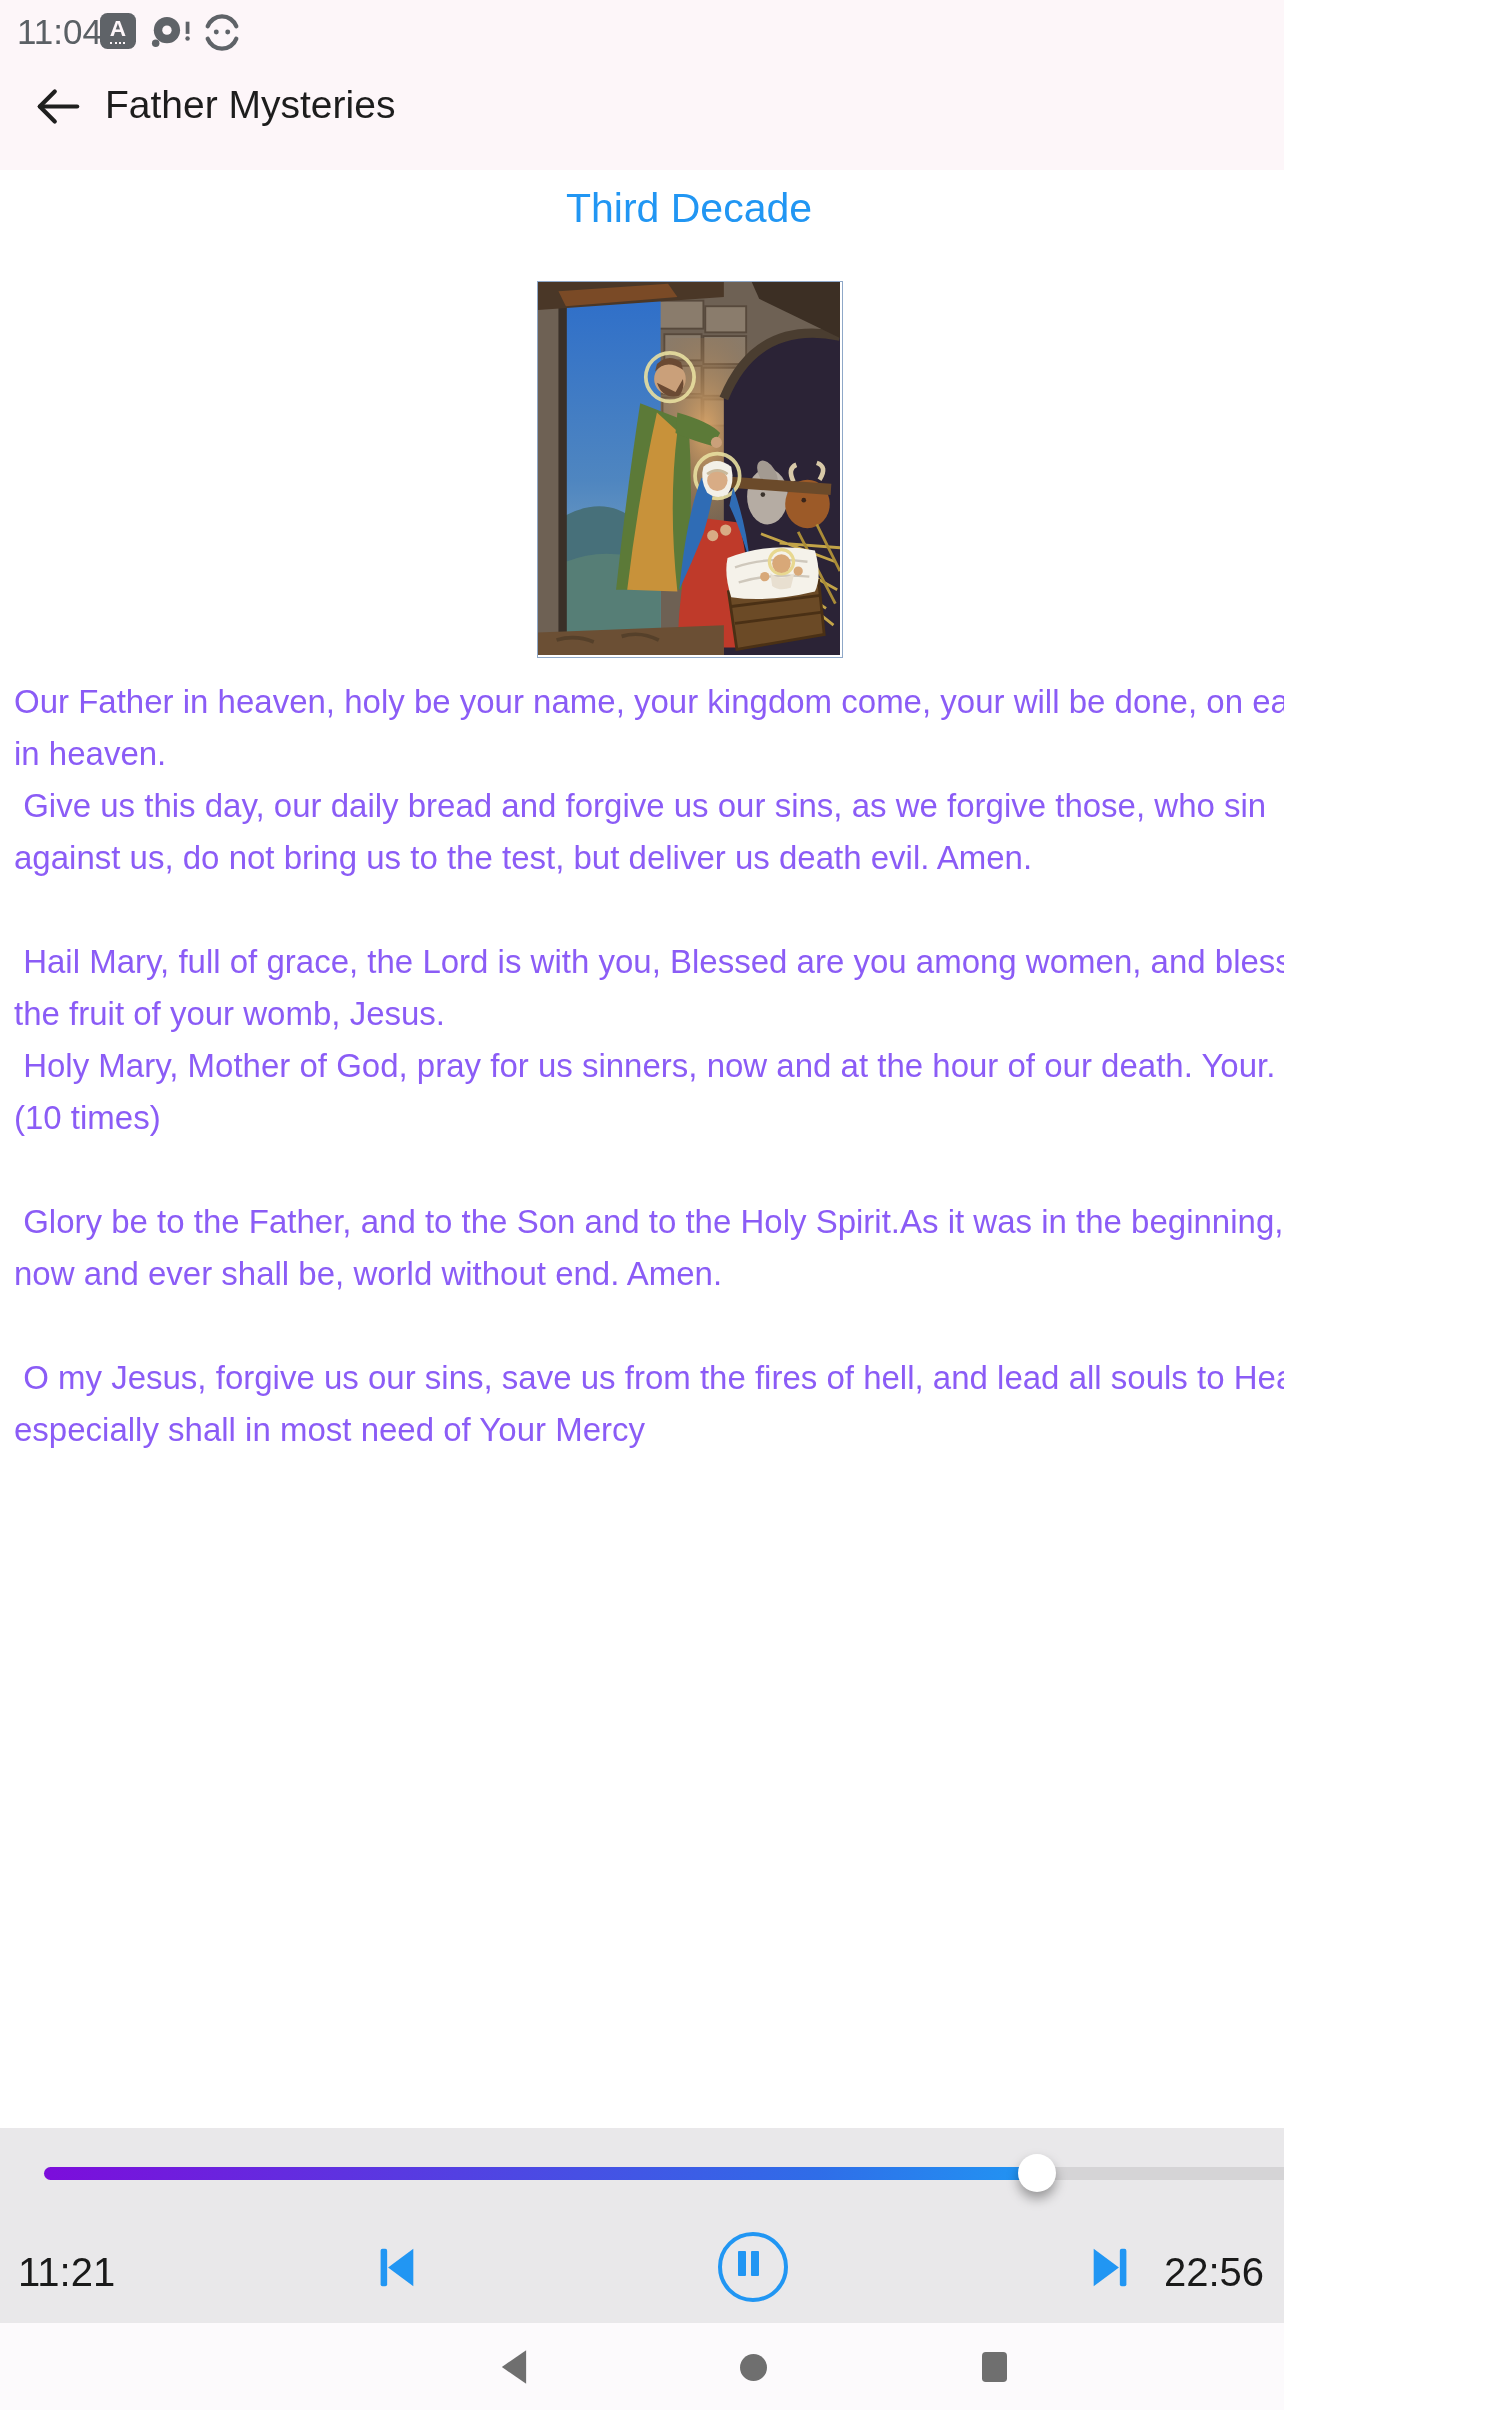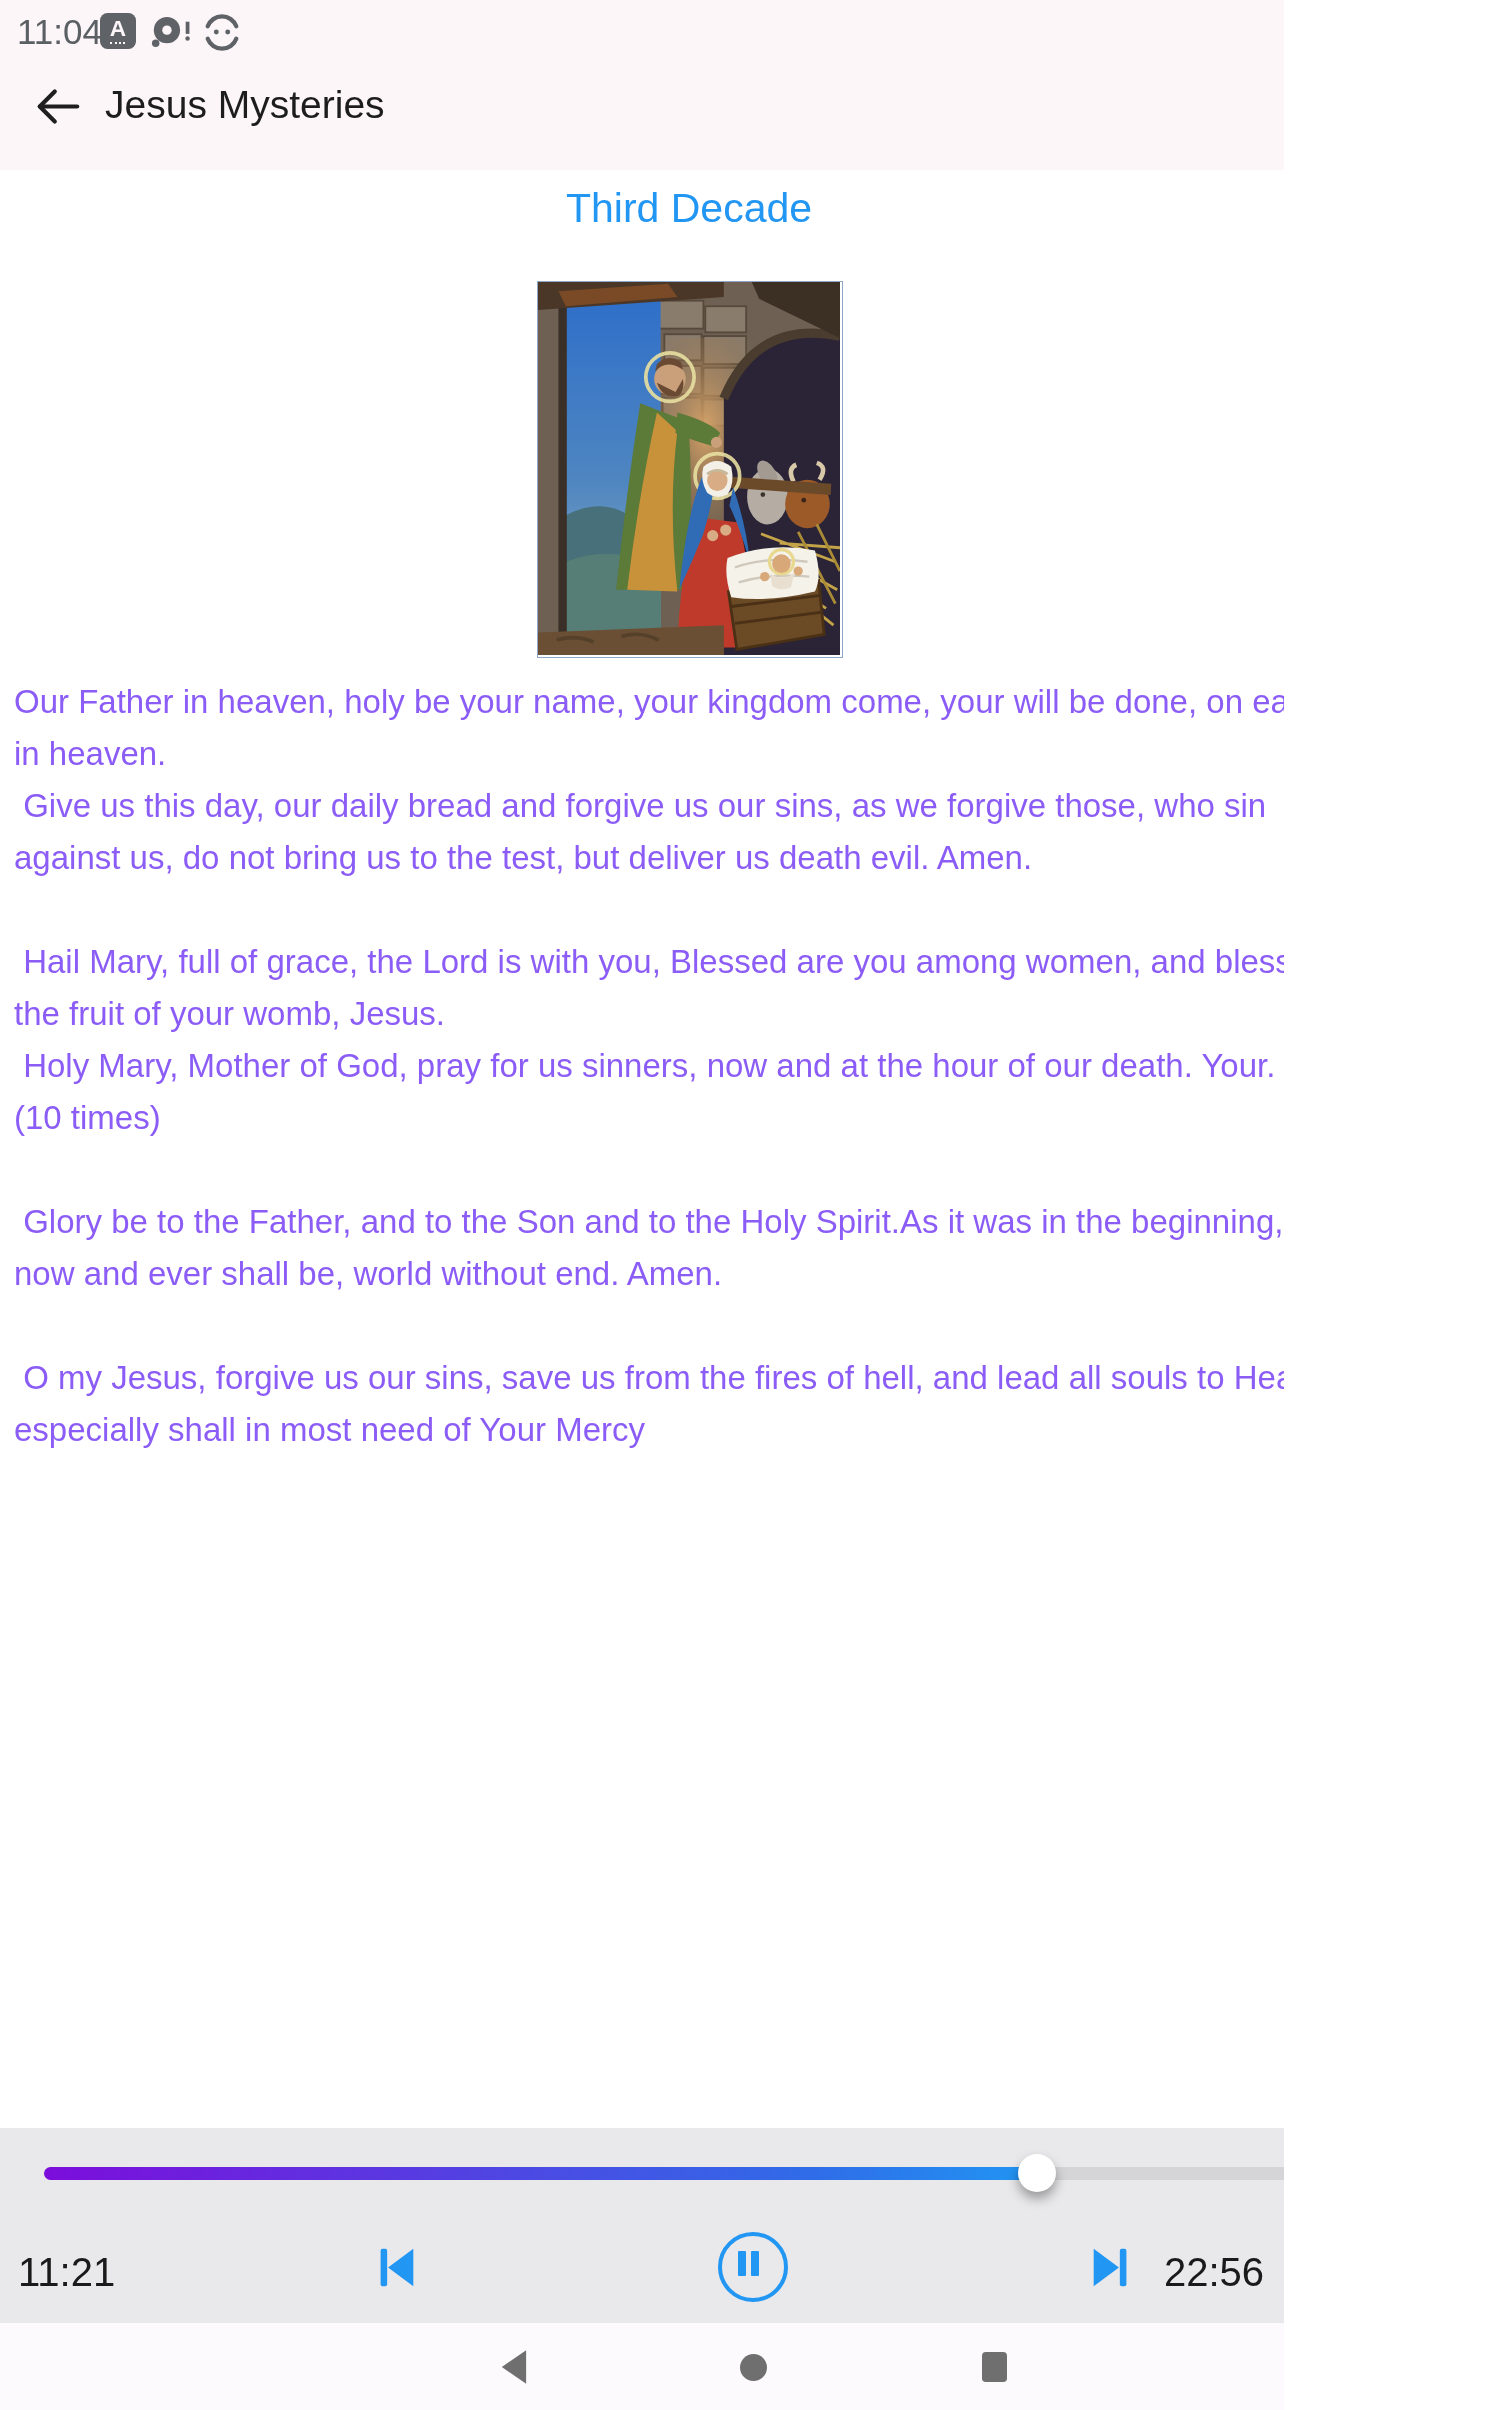--- a/index.html
+++ b/index.html
@@ -102,21 +102,21 @@
   </div>
   <div class="battery-body"></div>
   <div class="battery-nub"></div>
 
   <div class="back-arrow">
     <svg width="49" height="43" viewBox="0 0 52 46">
       <line x1="6" y1="23" x2="46" y2="23" stroke="#1f1f1f" stroke-width="4.5" stroke-linecap="round"></line>
       <polyline points="22,7 6,23 22,39" fill="none" stroke="#1f1f1f" stroke-width="4.5" stroke-linecap="round" stroke-linejoin="round"></polyline>
     </svg>
   </div>
-  <div class="appbar-title">Jesus Mysteries</div>
+  <div class="appbar-title">Father Mysteries</div>
   <div class="gear">
     <svg width="49" height="49" viewBox="0 0 24 24">
       <path fill="#474d57" d="M19.14,12.94c0.04-0.3,0.06-0.61,0.06-0.94c0-0.32-0.02-0.64-0.07-0.94l2.03-1.58 c0.18-0.14,0.23-0.41,0.12-0.61l-1.92-3.32c-0.12-0.22-0.37-0.29-0.59-0.22l-2.39,0.96c-0.5-0.38-1.03-0.7-1.62-0.94L14.4,2.81 c-0.04-0.24-0.24-0.41-0.48-0.41h-3.84c-0.24,0-0.43,0.17-0.47,0.41L9.25,5.35C8.66,5.59,8.12,5.92,7.63,6.29L5.24,5.33 c-0.22-0.08-0.47,0-0.59,0.22L2.74,8.87C2.62,9.08,2.66,9.34,2.86,9.48l2.03,1.58C4.84,11.36,4.8,11.69,4.8,12s0.02,0.64,0.07,0.94 l-2.03,1.58c-0.18,0.14-0.23,0.41-0.12,0.61l1.92,3.32c0.12,0.22,0.37,0.29,0.59,0.22l2.39-0.96c0.5,0.38,1.03,0.7,1.62,0.94 l0.36,2.54c0.05,0.24,0.24,0.41,0.48,0.41h3.84c0.24,0,0.44-0.17,0.47-0.41l0.36-2.54c0.59-0.24,1.13-0.56,1.62-0.94l2.39,0.96 c0.22,0.08,0.47,0,0.59-0.22l1.92-3.32c0.12-0.22,0.07-0.47-0.12-0.61L19.14,12.94z M12,15.6c-1.98,0-3.6-1.62-3.6-3.6 s1.62-3.6,3.6-3.6s3.6,1.62,3.6,3.6S13.98,15.6,12,15.6z"></path>
     </svg>
   </div>
 
   <div class="section-title">Third Decade</div>
 
   <div class="nativity" aria-label="Nativity scene painting: Joseph and Mary adoring baby Jesus in the manger with ox and donkey">
     <svg width="302" height="373" viewBox="0 0 325 400" preserveAspectRatio="none">

